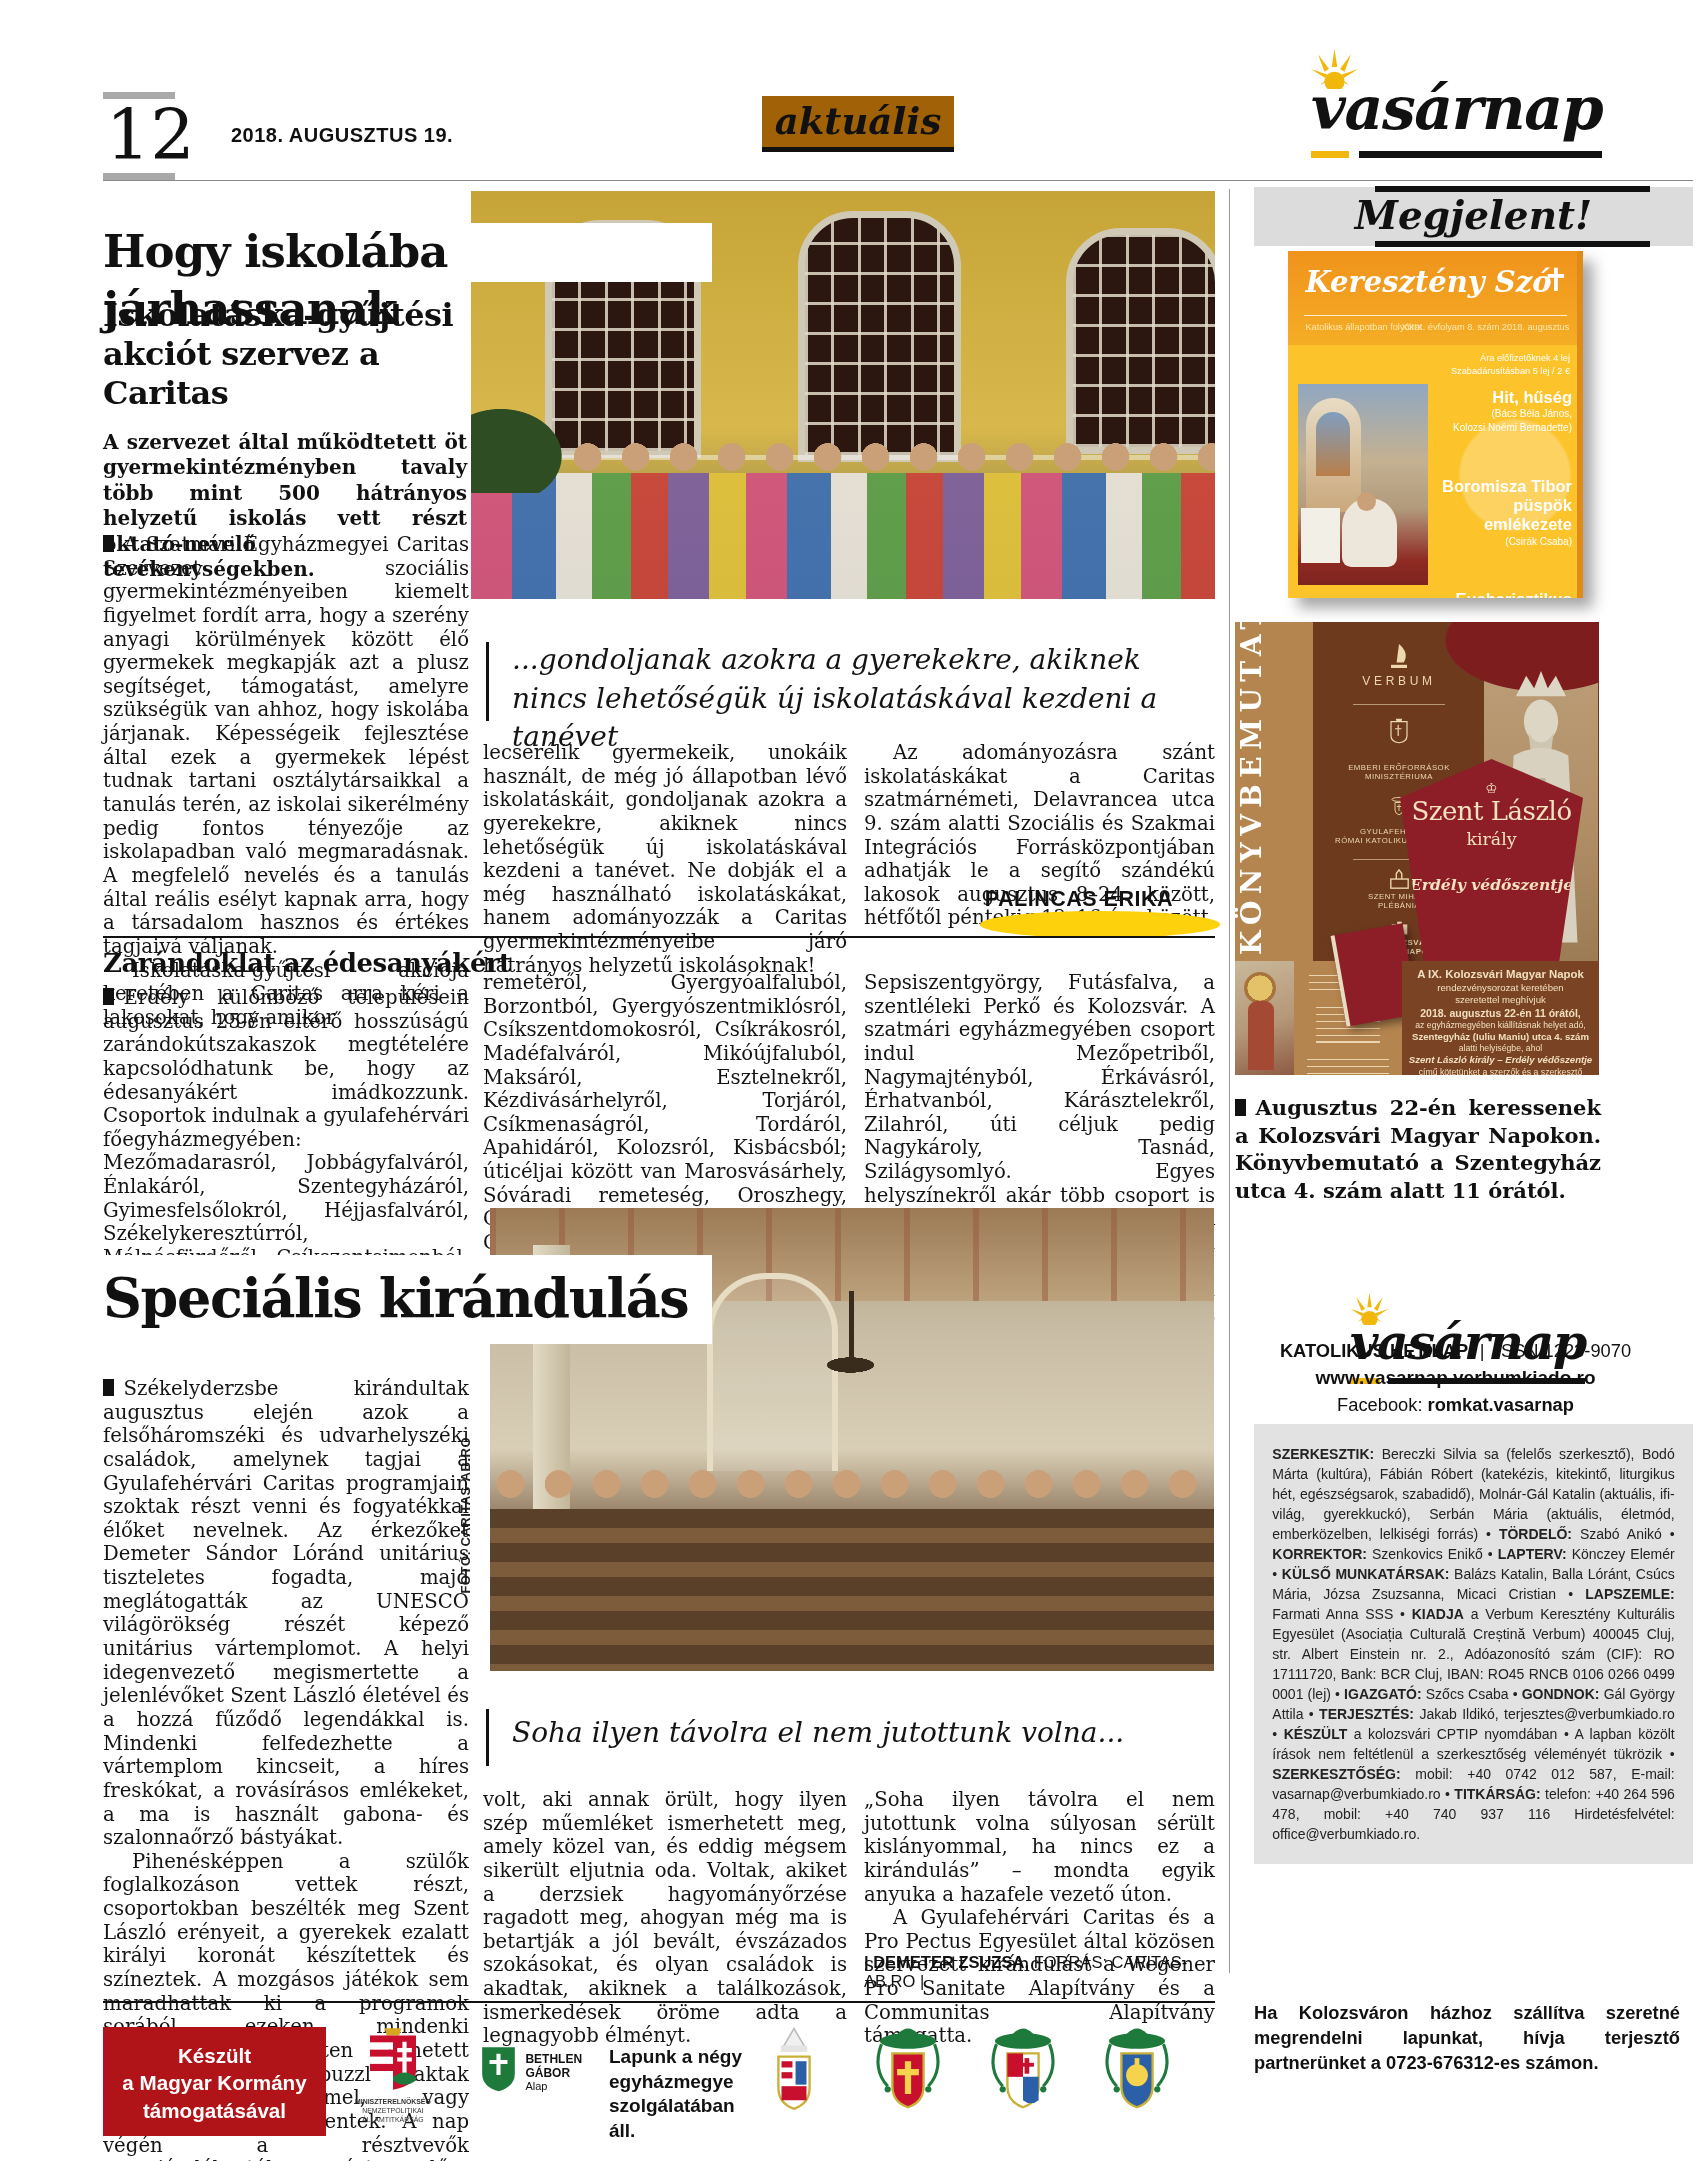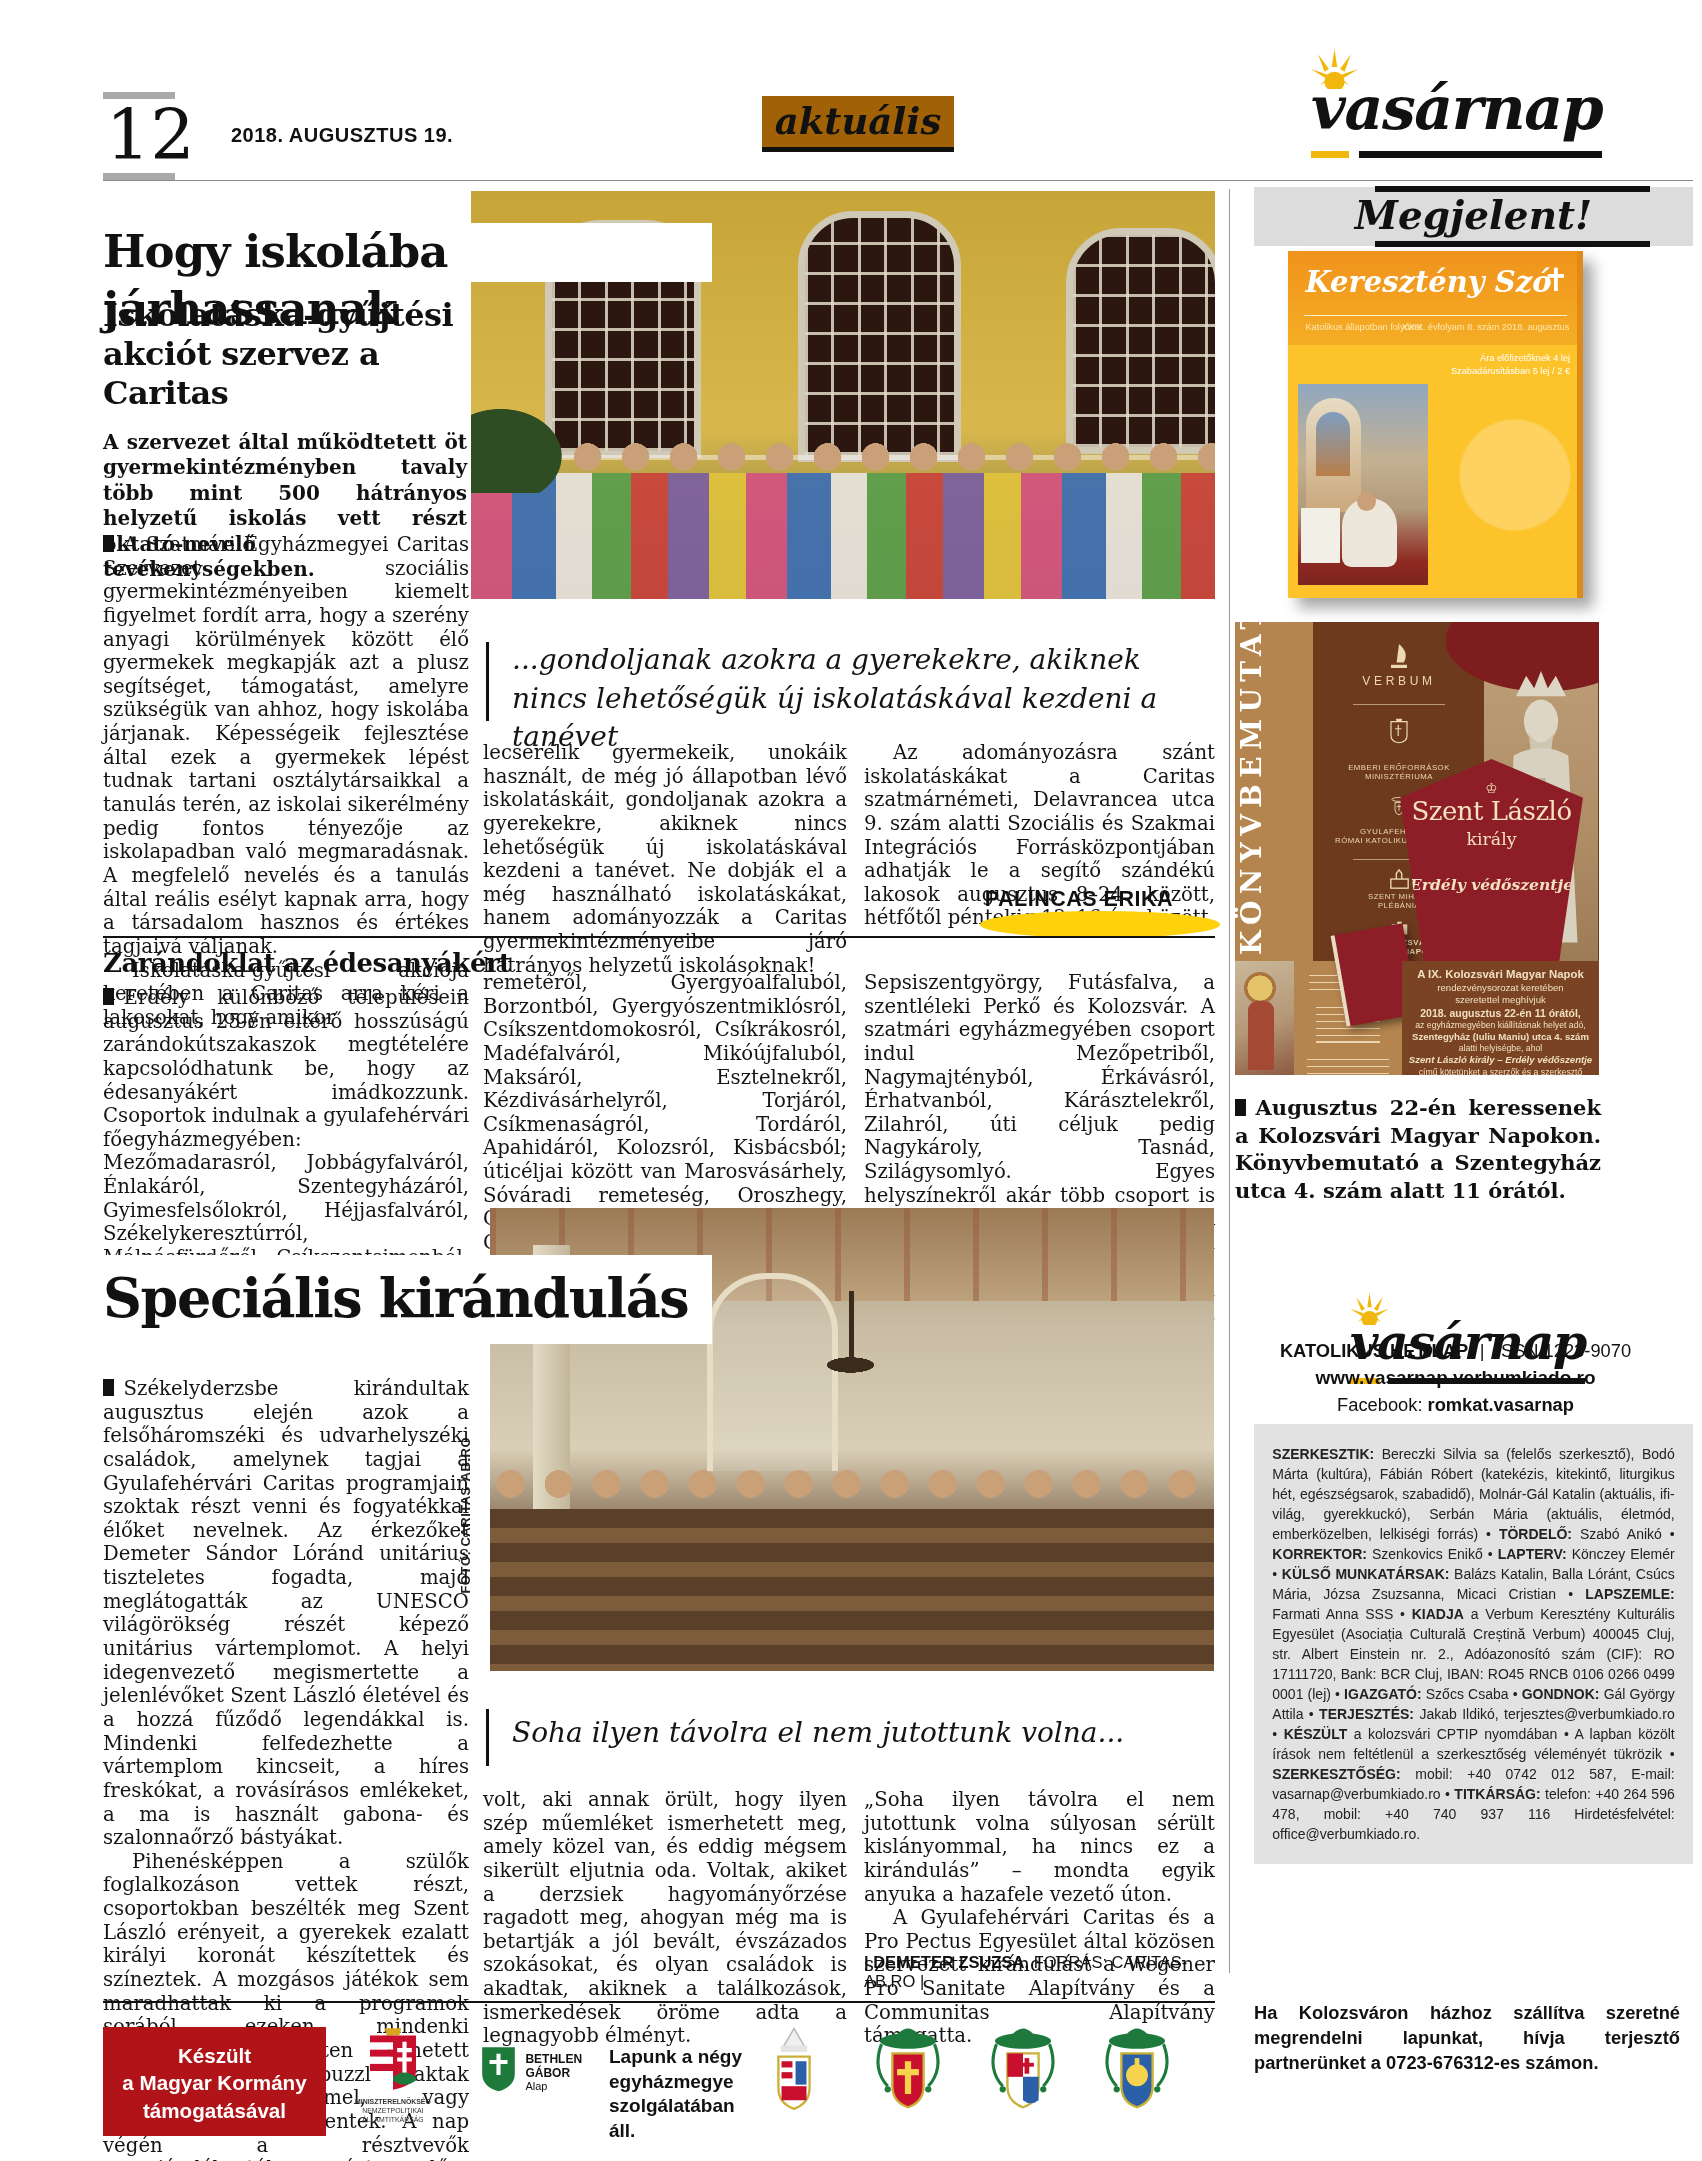--- a/index.html
+++ b/index.html
@@ -272,20 +272,30 @@
       <div>Szabadárusításban 5 lej / 2 €</div>
     </div>
     <div class="abs" style="right:-27.5px;top:119px;width:192px;height:210px;background:radial-gradient(circle,rgba(255,255,255,.25) 0 38%,transparent 40%)"></div>
     <div class="abs ph" style="left:10px;top:133px;width:130px;height:201px;background:linear-gradient(180deg,#90a7c0 0%,#c4b192 38%,#b29a7c 62%,#8e2a22 88%,#7d241e 100%)">
       <div class="abs" style="left:8.2px;top:13.7px;width:55px;height:114px;border-radius:27.5px 27.5px 0 0;background:linear-gradient(180deg,#e7dcc4,#caa87c)"></div>
       <div class="abs" style="left:18.3px;top:27.5px;width:34px;height:64px;border-radius:17.4px 17.4px 0 0;background:linear-gradient(180deg,#7f9ec0,#b97f4a)"></div>
       <div class="abs" style="left:44px;top:114px;width:55px;height:69px;border-radius:27.5px 27.5px 9.2px 9.2px;background:#ece7da"></div>
       <div class="abs" style="left:59px;top:108px;width:19px;height:19px;border-radius:50%;background:#caa078"></div>
       <div class="abs" style="left:2.7px;top:124px;width:39px;height:55px;background:#f2efe6"></div>
     </div>
+    <div style="position:absolute;left:151px;top:137px;width:133px;text-align:right;color:#fff" class="sans">
+      <div class="b" style="font-size:16.5px">Hit, hűség</div>
+      <div style="font-size:10px;line-height:1.35">(Bács Béla János,</div>
+      <div style="font-size:10px;line-height:1.35">Kolozsi Noémi Bernadette)</div>
+      <div class="b" style="font-size:16.5px;margin-top:43px">Boromisza Tibor</div>
+      <div class="b" style="font-size:16.5px">püspök emlékezete</div>
+      <div style="font-size:10px;line-height:1.5">(Csirák Csaba)</div>
+      <div class="b" style="font-size:16.5px;margin-top:41px">Eucharisztikus</div>
+
+    </div>
     <div class="abs" style="right:0;top:0;width:6.4px;height:100%;background:#e08a18"></div>
   </div>
 
   <div class="abs ph" style="left:1235px;top:622px;width:364px;height:453px;background:#6e3a1e">
     <div class="abs" style="left:0;top:0;width:78px;height:339px;background:#b5854f">
       <div class="b" style="writing-mode:vertical-rl;transform:rotate(180deg);color:#fff;font-size:28px;letter-spacing:6.4px;margin:13px auto 0;height:320px;width:100%;text-align:left;padding-left:18.3px;box-sizing:border-box">KÖNYVBEMUTATÓ</div>
     </div>
     <div class="abs sans" style="left:78px;top:0;width:172px;height:339px;background:#6e3a1e;color:#ecd9b0;text-align:center">
       <svg width="32" height="32" viewBox="0 0 40 40" style="margin-top:18.3px">
         <path d="M20 5 q13 11 6 23 h-9 z" fill="#ecd9b0"></path>

